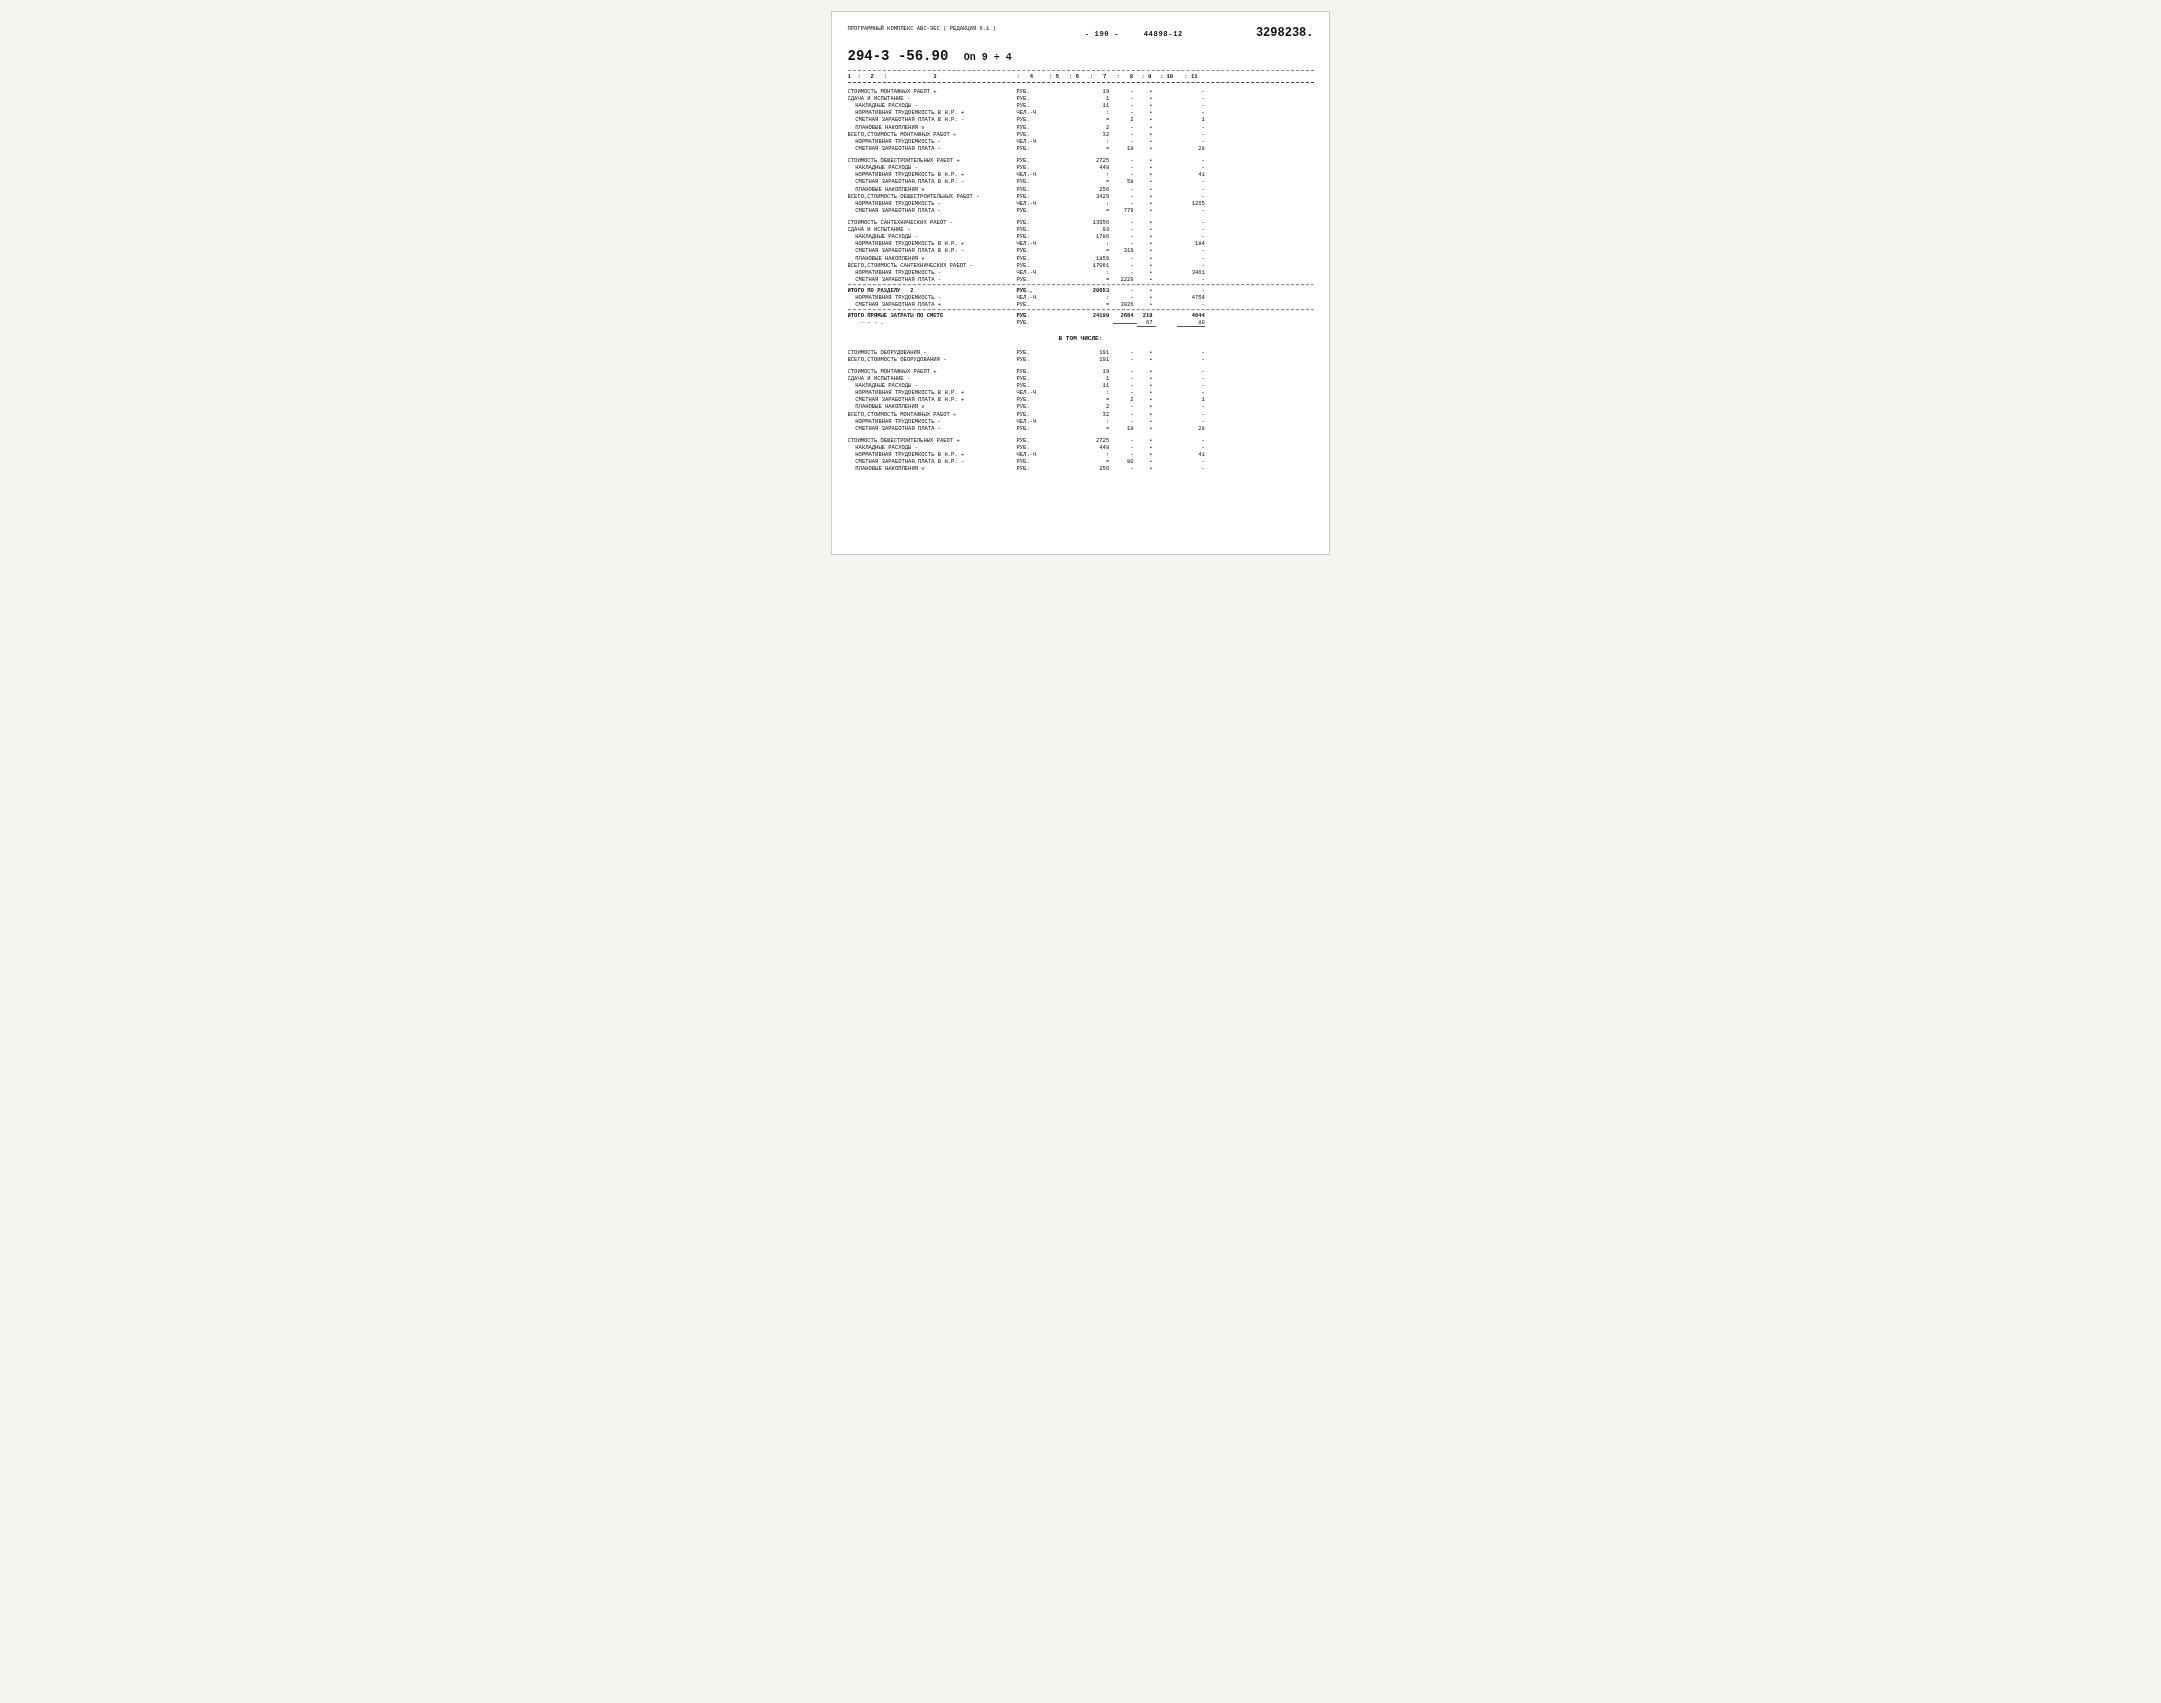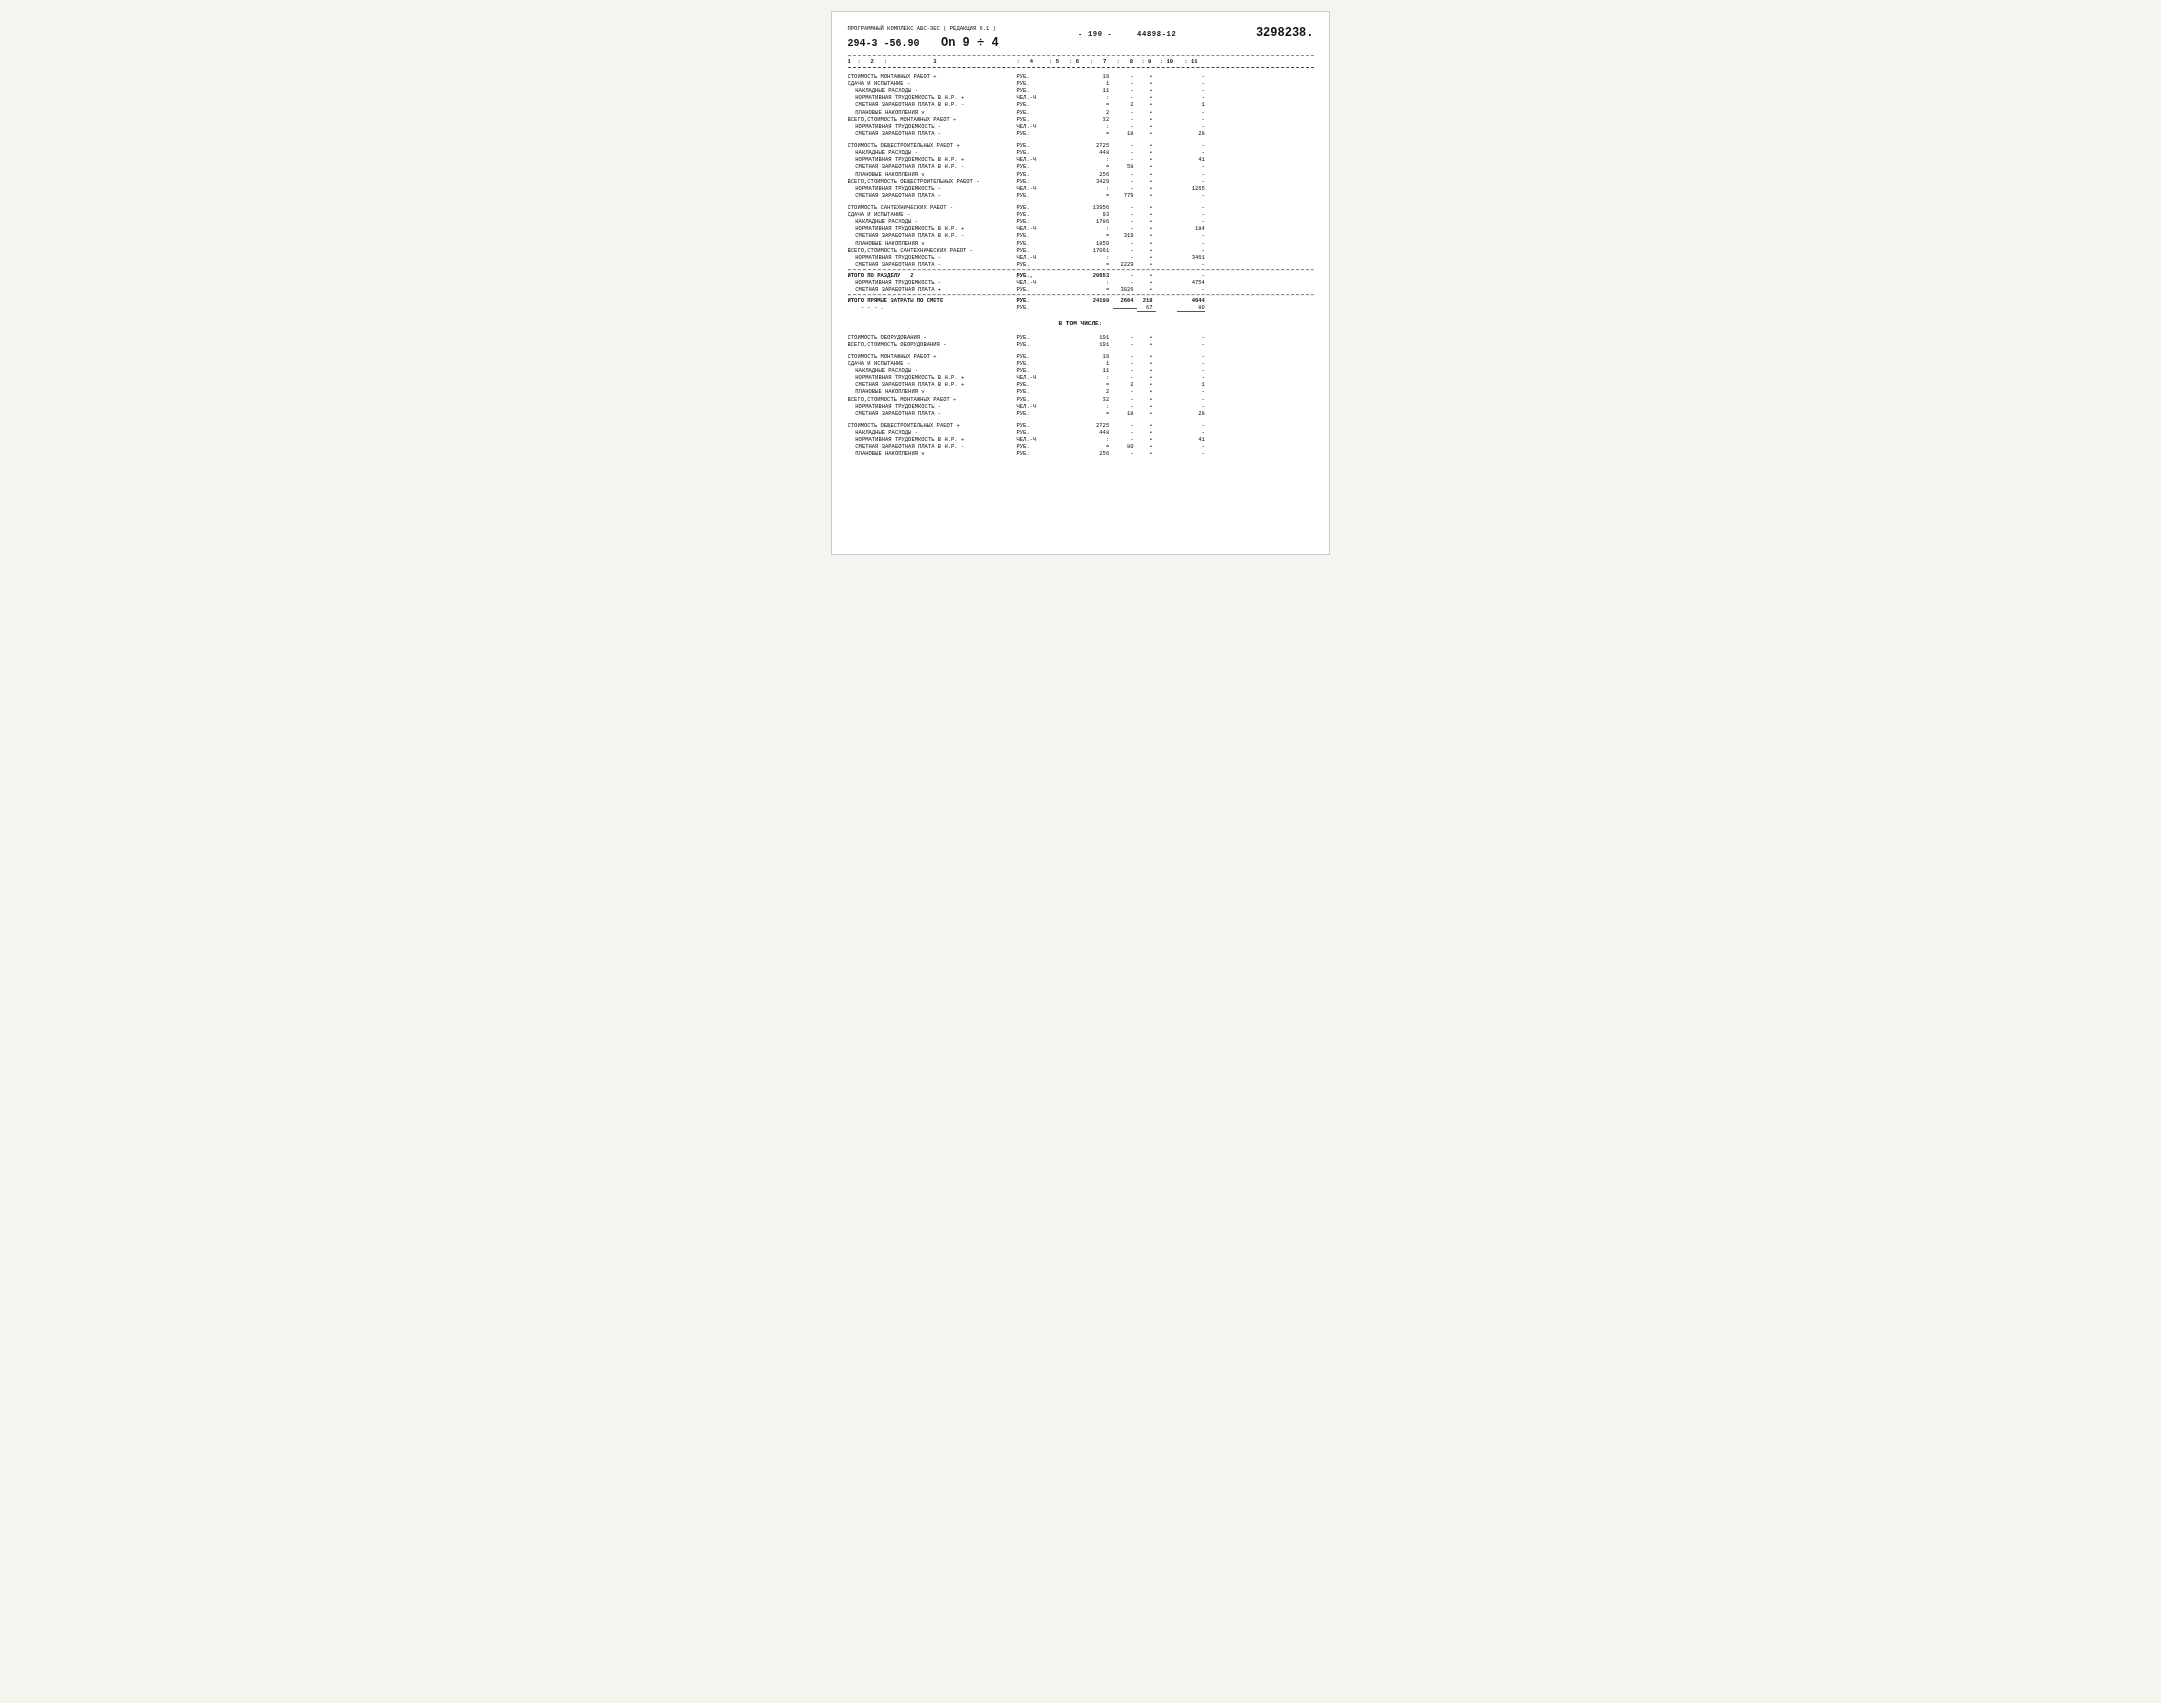--- a/index.html
+++ b/index.html
@@ -22,21 +22,21 @@
     }
     .header-top {
       display: flex;
       justify-content: space-between;
       align-items: flex-start;
       margin-bottom: 1.1px;
       font-size: 5.8px;
     }
     .header-left { line-height: 1.5; }
     .header-left .prog-title { font-size: 5.5px; }
-    .header-left .doc-num { font-size: 10px; font-weight: bold; }
+    .header-left .doc-num { font-size: 14px; font-weight: bold; margin-top: 12px; }
     .header-center { text-align: center; font-size: 7.2px; font-weight: bold; letter-spacing: 0.6px; padding-top: 4.4px; }
     .header-right { font-size: 12px; font-weight: bold; text-align: left; padding-top: 1.1px; }
     .divider { border: none; border-top: 1.1px dashed #888; margin: 3.3px 0 2.2px 0; }
     .section-gap { height: 4.4px; }
 
     
     .trow {
       display: flex;
       width: 100%;
       font-size: 5.5px;
@@ -90,21 +90,21 @@
 </head>
 <body>
 
 <div class="page">
 
   <div class="header-top">
     <div class="header-left">
       <div class="prog-title">ПРОГРАММНЫЙ КОМПЛЕКС АВС-ЭЕС  ( РЕДАКЦИЯ  6.1 )</div>
       <div style="display:flex;gap:15.5px;align-items:baseline;">
         <span class="doc-num">294-3 -56.90</span>
-        <span style="font-size:12px;font-weight:bold;margin-left:6px;">Оn 9 ÷ 4</span>
+        <span style="font-size:10px;font-weight:bold;">Оn 9 ÷ 4</span>
       </div>
     </div>
     <div class="header-center">
       <span>- 190 -</span>
       &nbsp;&nbsp;&nbsp;
       <span>44898-12</span>
     </div>
     <div class="header-right">
       <span>3298238.</span>
     </div>

